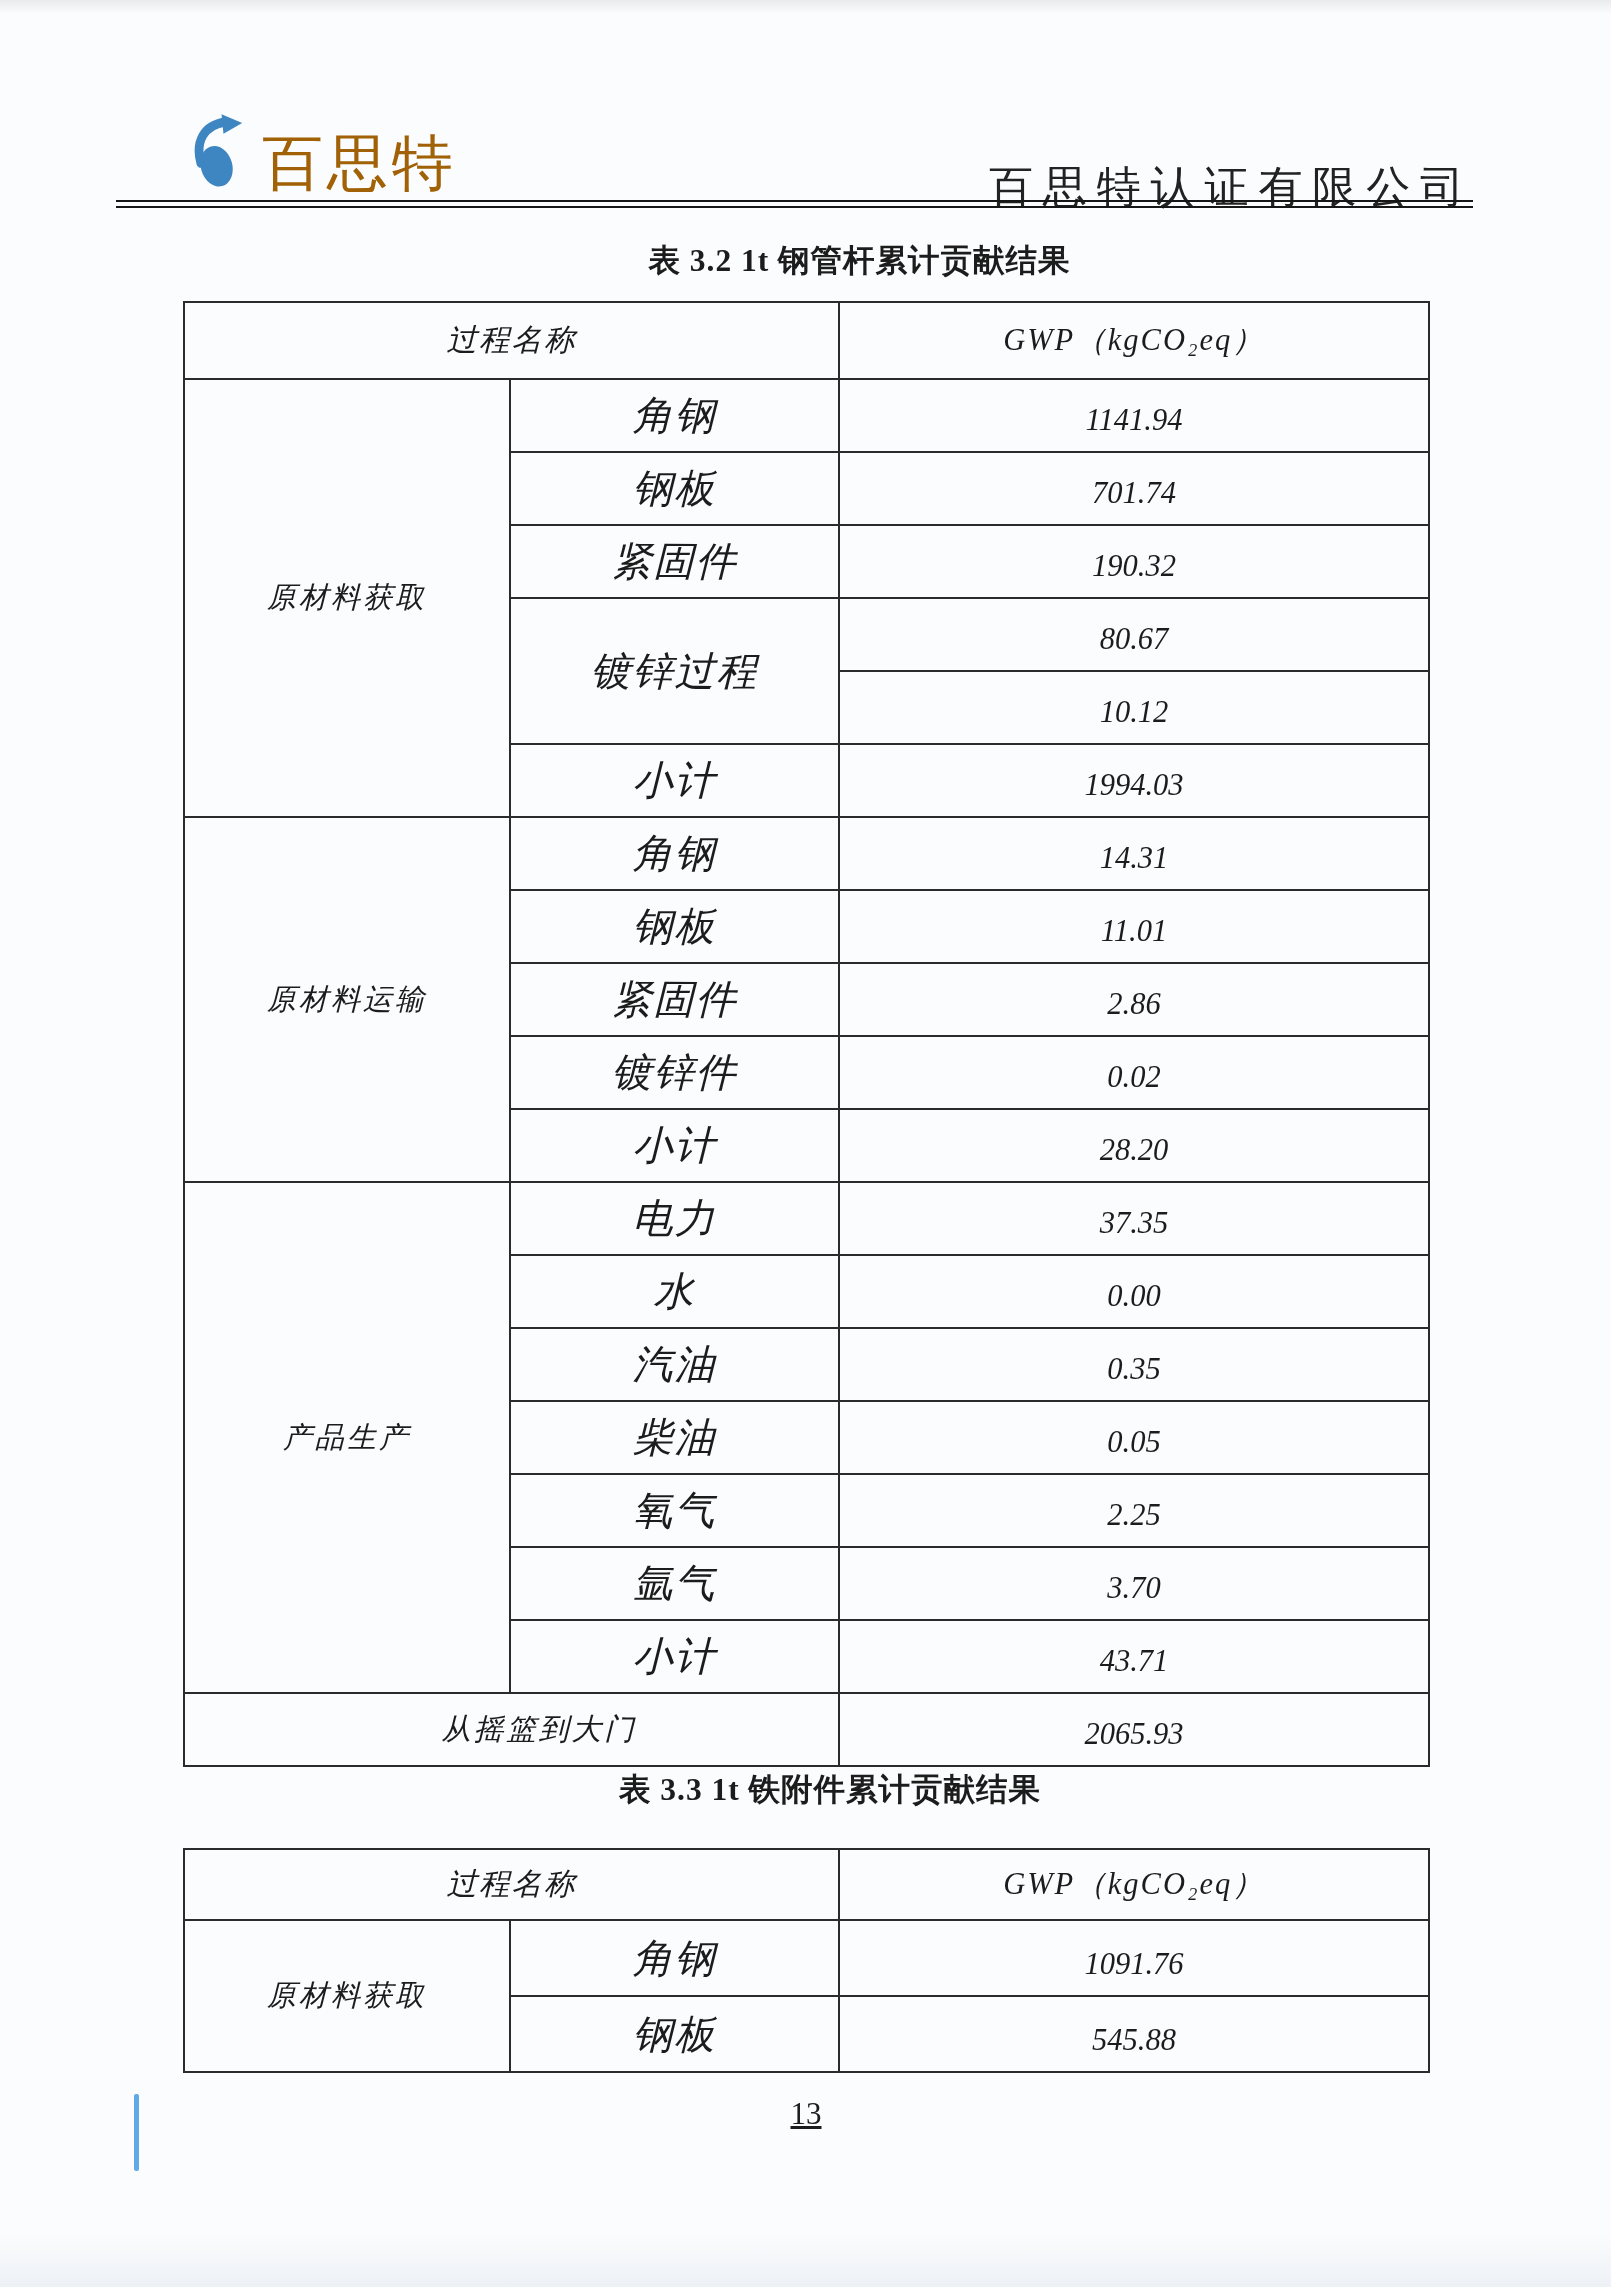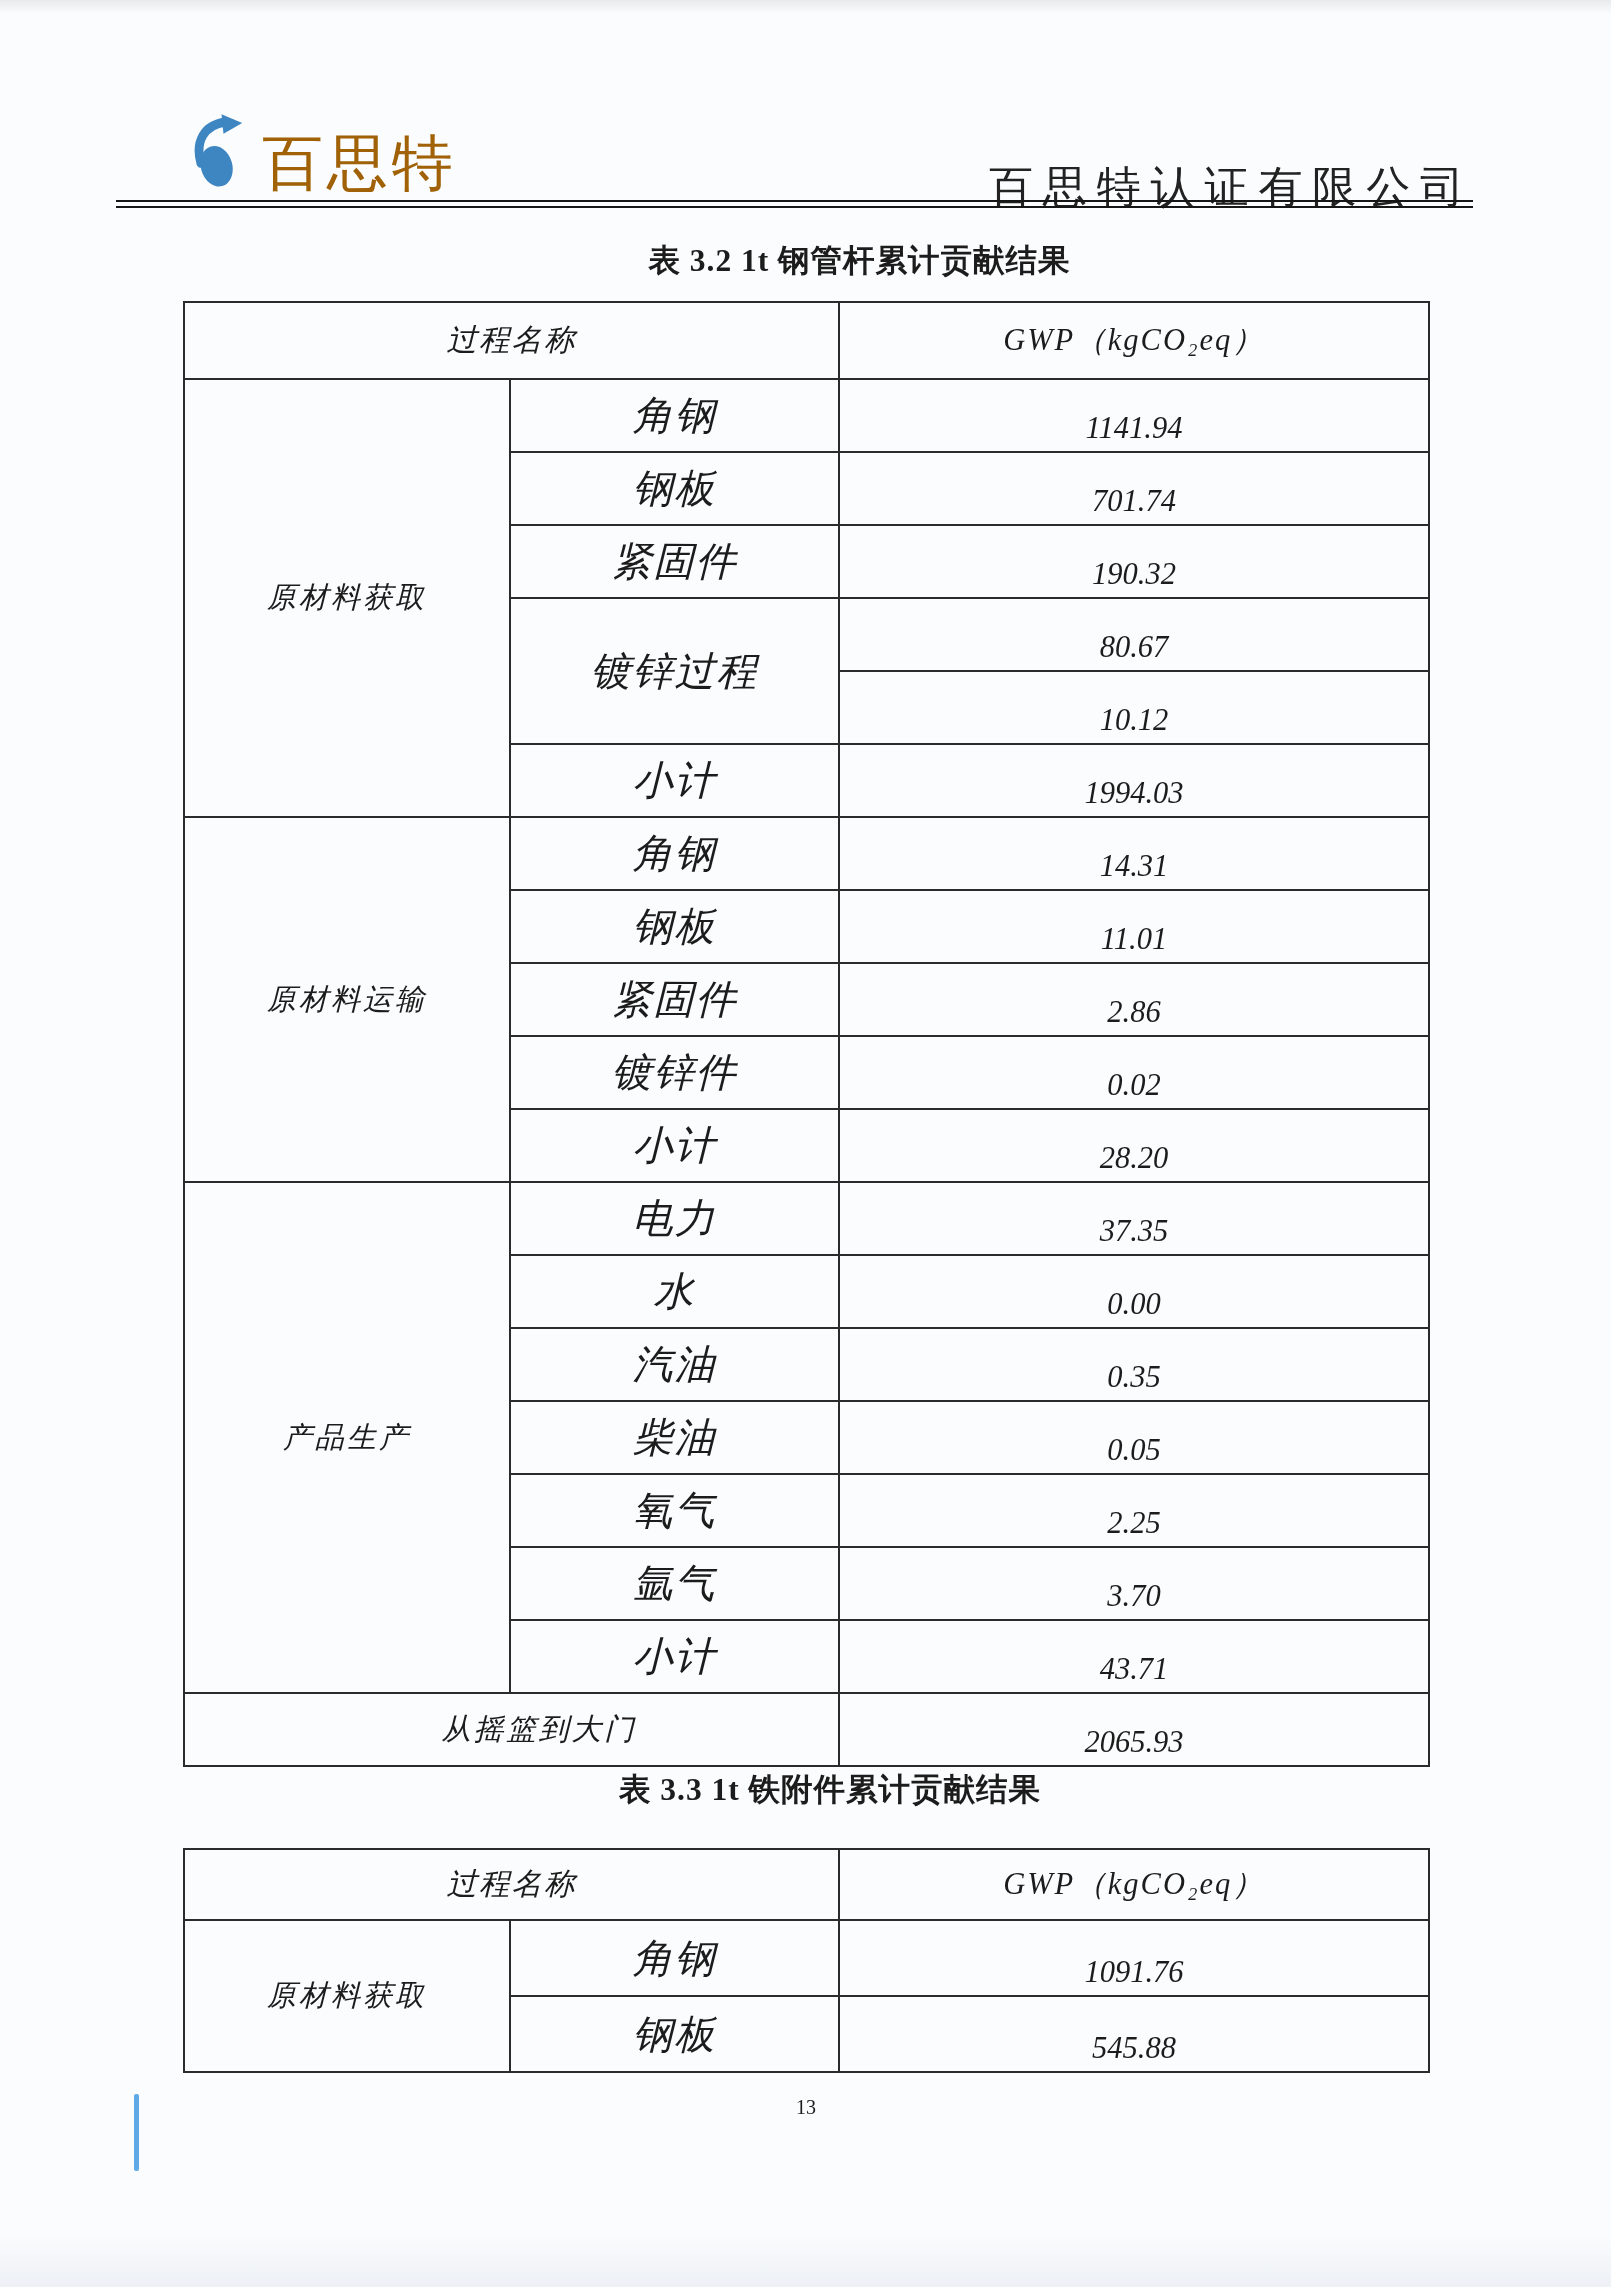--- a/index.html
+++ b/index.html
@@ -63,31 +63,31 @@
     text-align: center; font-weight: normal;
   }
   #tbl1 tr { height: 73px; }
   #tbl1 tr.hdr { height: 77px; }
   #tbl2 tr { height: 76px; }
   #tbl2 tr.hdr { height: 71px; }
   .tbl th { vertical-align: middle; font-size: 30.5px; letter-spacing: 2px; }
   td.cat  { vertical-align: middle; font-size: 29px; letter-spacing: 3px; }
   td.item { vertical-align: middle; font-size: 40px; letter-spacing: 2px; }
   td.val  {
-    vertical-align: bottom; padding-bottom: 8px;
+    vertical-align: bottom; padding-bottom: 16px;
     font-size: 30.5px; line-height: 1;
   }
   td.total-label {
     vertical-align: middle; font-size: 29.6px;
     letter-spacing: 3px; text-indent: 55px; margin-top: 11px;
   }
   
   .page-num {
     position: absolute; top: 2096px; left: 0; width: 1612px;
-    text-align: center; font-size: 20px;
+    text-align: center; font-size: 31px; text-decoration: underline;
   }
   .cursor-bar {
     position: absolute; left: 134px; top: 2094px;
     width: 4.9px; height: 77px; background: #5ea9e6; border-radius: 2px;
   }
 </style>
 </head>
 <body>
 
 <div class="scan-top"></div>

